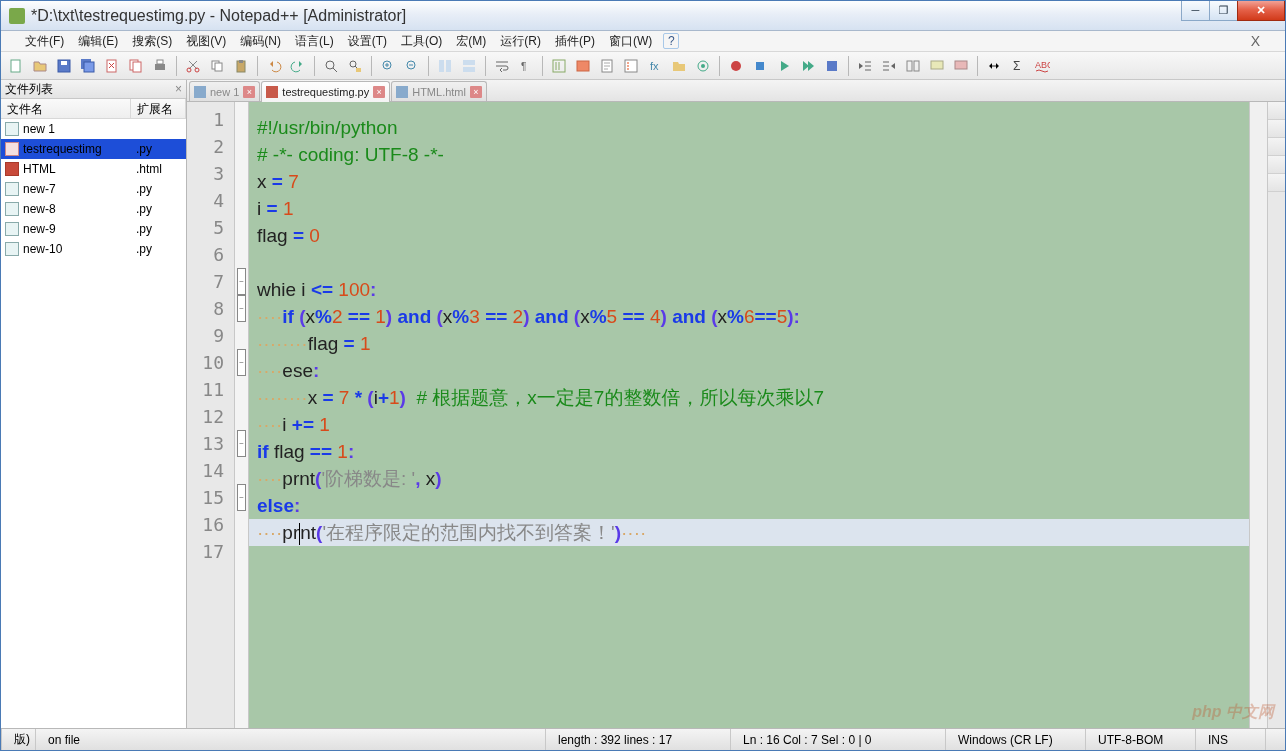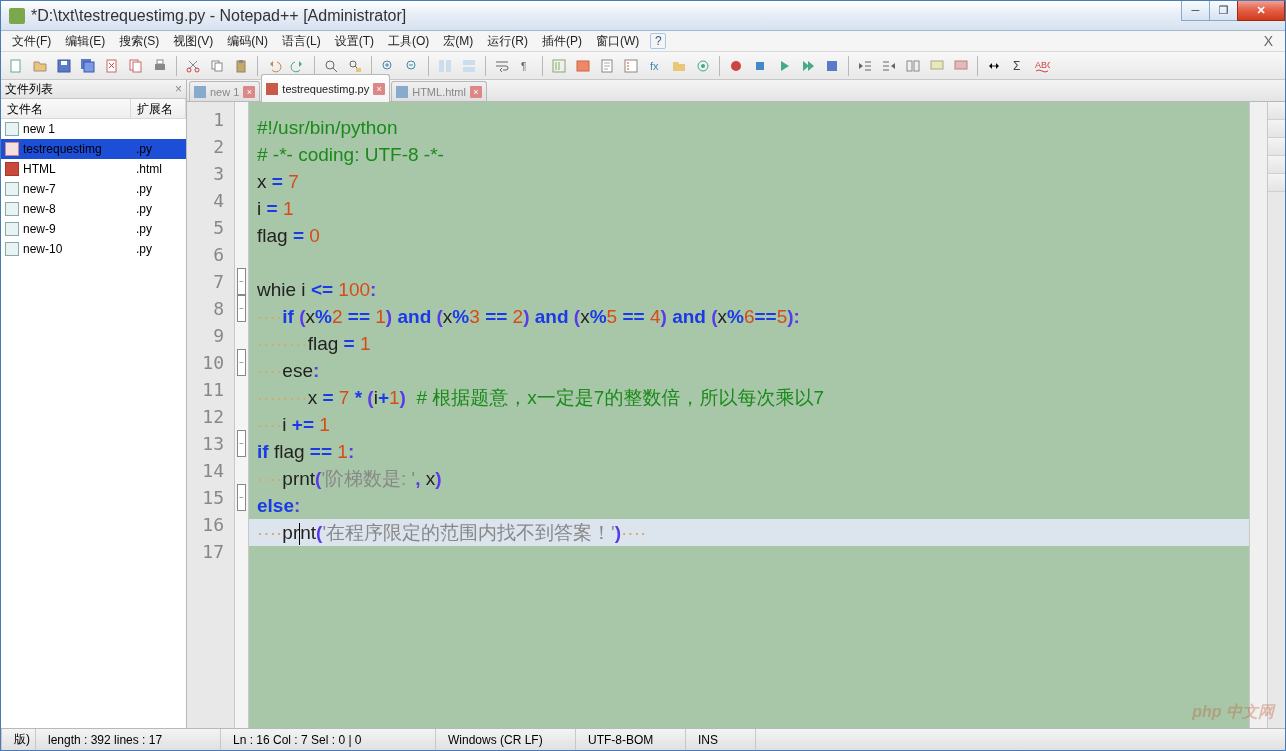--- a/index.html
+++ b/index.html
@@ -6,21 +6,21 @@
 body { background: #f0f0f0; overflow: hidden; font-size: 12px; }
 .window { width: 1286px; height: 751px; background: #fff; display: flex; flex-direction: column; border: 1px solid #4a7ab5; }
 
 .titlebar { height: 30px; background: linear-gradient(#fdfefe, #e8eef7 45%, #d6e2f1); display: flex; align-items: center; padding-left: 8px; border-bottom: 1px solid #a8b8cc; }
 .titlebar .app-icon { width: 16px; height: 16px; background: #7aa84a; margin-right: 6px; border-radius: 2px; }
 .titlebar .title { font-size: 16px; color: #333; flex: 1; }
 .win-controls { display: flex; height: 20px; margin-top: -10px; }
 .win-btn { width: 29px; height: 20px; border: 1px solid #8aa8c8; border-top: none; background: linear-gradient(#f8fbfe, #d5e3f3); display: flex; align-items: center; justify-content: center; font-size: 11px; color: #2a3a4a; margin-left: -1px; }
 .win-btn.close { width: 48px; background: linear-gradient(#f2a195, #e5624a 45%, #d13a1a); color: #fff; border-color: #a02a10; border-top-right-radius: 0; font-weight: bold; }
 
-.menubar { height: 21px; background: #f5f5f5; display: flex; align-items: center; padding: 0 4px; border-bottom: 1px solid #d8d8d8; }
+.menubar { height: 21px; background: #f5f5f5; display: flex; align-items: center; padding: 0 17px; border-bottom: 1px solid #d8d8d8; }
 .menubar .menu-item { padding: 2px 7px; font-size: 12px; color: #222; cursor: default; }
 .menubar .help { margin-left: 4px; color: #3a5a8a; border: 1px solid #a8c8e8; width: 16px; height: 16px; display: flex; align-items: center; justify-content: center; border-radius: 2px; }
 .menubar .close-x { margin-left: auto; padding: 0 8px; font-size: 14px; color: #666; }
 
 .toolbar { height: 28px; background: linear-gradient(#f8f8f8, #e8e8e8); border-bottom: 1px solid #c8c8c8; display: flex; align-items: center; padding: 0 4px; gap: 2px; }
 .tb-btn { width: 22px; height: 22px; display: flex; align-items: center; justify-content: center; border-radius: 2px; }
 .tb-btn svg { width: 16px; height: 16px; }
 .tb-sep { width: 1px; height: 20px; background: #b8b8b8; margin: 0 3px; }
 
 .main-area { flex: 1; display: flex; min-height: 0; }
@@ -36,21 +36,21 @@
 .file-row.active { background: #1d4ed8; }
 .file-row .ficon { width: 14px; height: 14px; border: 1px solid #8aa; background: #e8f4f4; margin-right: 4px; position: relative; }
 .file-row.active .ficon { background: #f4e0e0; border-color: #c88; }
 .file-row.html .ficon { background: #c84a3a; border-color: #a83a2a; }
 .file-row .fname { flex: 1; font-size: 12px; }
 .file-row .fext { width: 50px; font-size: 12px; }
 
 .editor-area { flex: 1; display: flex; flex-direction: column; min-width: 0; }
 .tab-bar { height: 22px; background: linear-gradient(#f4f4f4, #e4e4e4); display: flex; align-items: flex-end; padding-left: 2px; border-bottom: 1px solid #b8b8b8; gap: 0; }
 .tab { height: 20px; padding: 0 4px 0 4px; background: linear-gradient(#f0f0f0, #e0e0e0); border: 1px solid #b8b8b8; border-bottom: none; display: flex; align-items: center; gap: 4px; font-size: 11px; border-radius: 3px 3px 0 0; margin-right: 1px; color: #888; }
-.tab.active { background: linear-gradient(#fefefe, #f4f4f4); color: #222; height: 28px; margin-bottom: -1px; }
+.tab.active { background: linear-gradient(#fefefe, #f4f4f4); color: #222; height: 21px; margin-bottom: -1px; }
 .tab .ticon { width: 12px; height: 12px; background: #8ac; }
 .tab.active .ticon { background: #c85a4a; }
 .tab .tclose { width: 12px; height: 12px; background: #d88; color: #fff; font-size: 9px; display: flex; align-items: center; justify-content: center; border-radius: 1px; }
 
 .code-container { flex: 1; display: flex; background: #a8c7a8; position: relative; }
 .gutter { width: 48px; background: #e8e8e8; border-right: 1px solid #c8c8c8; text-align: right; padding-top: 4px; }
 .gutter div { height: 27px; padding-right: 10px; font-family: Consolas, monospace; font-size: 18px; color: #888; line-height: 27px; }
 .fold-margin { width: 14px; background: #f4f4f4; border-right: 1px solid #c8c8c8; padding-top: 4px; }
 .fold-margin div { height: 27px; display: flex; align-items: center; justify-content: center; }
 .fold-box { width: 9px; height: 9px; border: 1px solid #888; background: #fff; font-size: 8px; line-height: 7px; text-align: center; color: #666; }
@@ -485,20 +485,21 @@
             <div></div>
             <div></div>
         </div>
       </div>
     </div>
 
   </div>
 
   <div class="statusbar">
     <div class="sb-cell sb-left1">版)</div>
+    <div class="sb-cell sb-file">on file</div>
     <div class="sb-cell sb-stats">length : 392     lines : 17</div>
     <div class="sb-cell sb-pos">Ln : 16    Col : 7    Sel : 0 | 0</div>
     <div class="sb-cell sb-eol">Windows (CR LF)</div>
     <div class="sb-cell sb-enc">UTF-8-BOM</div>
     <div class="sb-cell sb-ins">INS</div>
   </div>
 
   <div class="watermark">php 中文网</div>
 </div>
 

